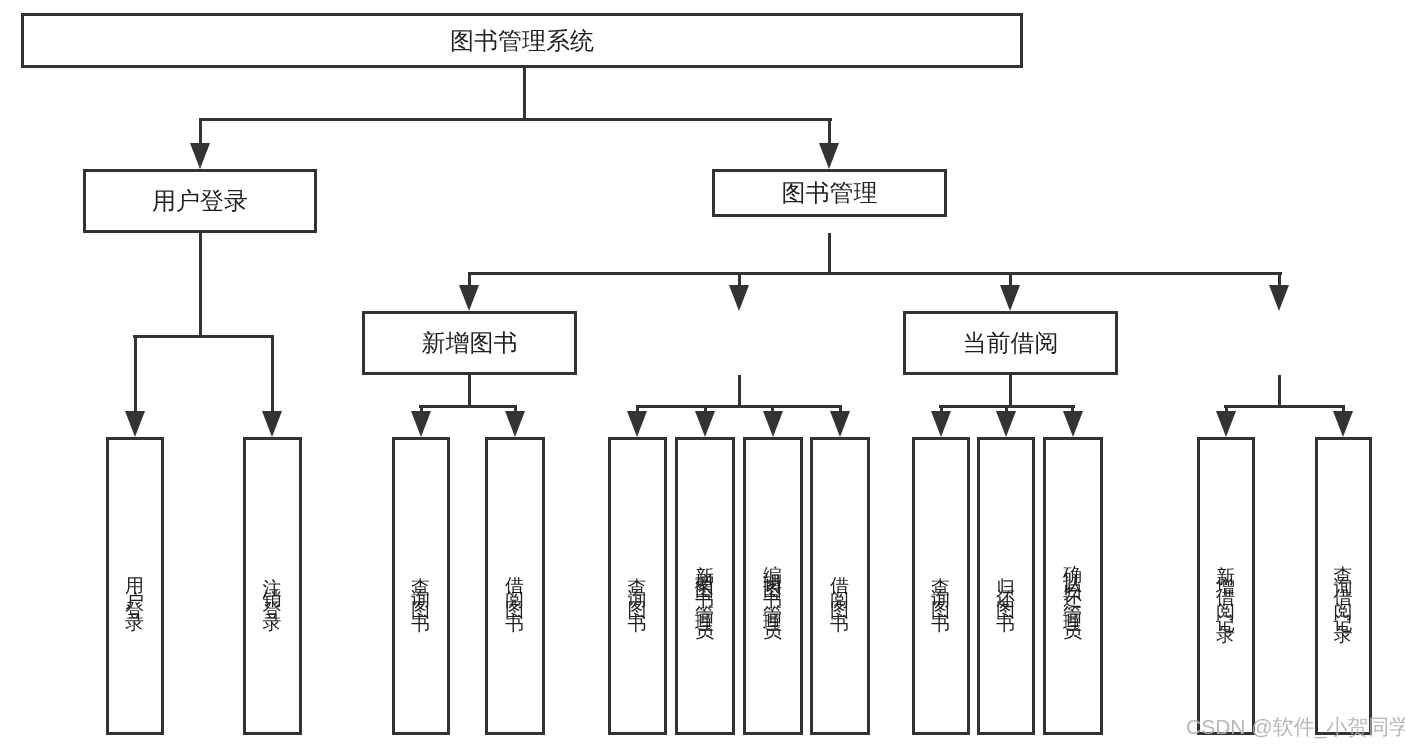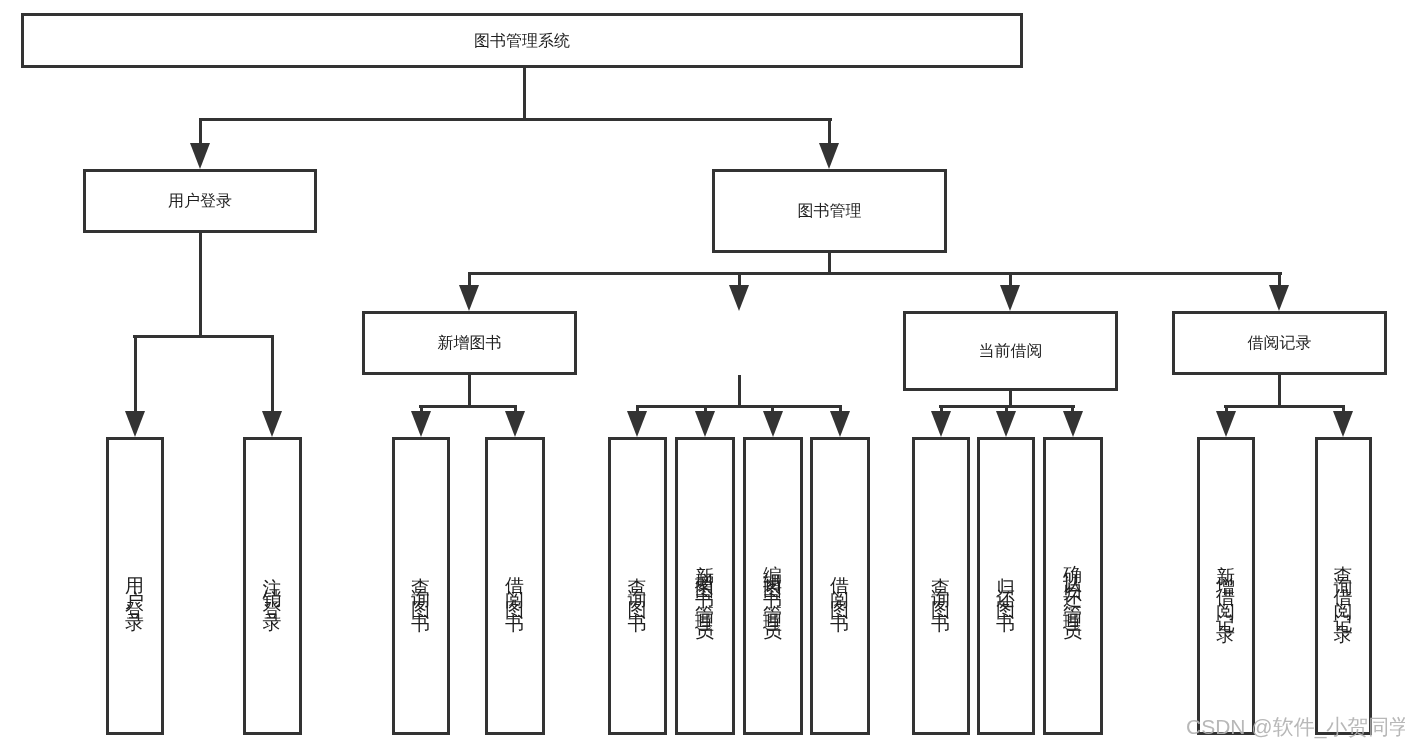--- a/index.html
+++ b/index.html
@@ -7,21 +7,21 @@
     --text:#1f1f1f;
     --wm:#b2b2b2;
     --bg:#ffffff;
   }
   html,body{margin:0;padding:0;background:var(--bg);}
   body{font-family:"Liberation Sans","DejaVu Sans",sans-serif;}
   .chart{position:relative;width:1405px;height:747px;background:var(--bg);overflow:hidden;}
   .box{
     position:absolute;box-sizing:border-box;border:3px solid var(--line);background:#fff;
     display:flex;align-items:center;justify-content:center;
-    color:var(--text);font-size:16px;line-height:1;white-space:nowrap;
+    color:var(--text);font-size:24px;line-height:1;white-space:nowrap;
   }
   .vbox{
     writing-mode:vertical-rl;text-orientation:mixed;
     font-size:19px;letter-spacing:12px;white-space:normal;
   }
   .vbox.long{letter-spacing:8px;}
   .vl{position:absolute;width:3px;background:var(--line);}
   .hl{position:absolute;height:3px;background:var(--line);}
   .arr{
     position:absolute;width:0;height:0;
@@ -90,25 +90,24 @@
   <div class="vl" style="left:1278px;top:375px;height:32px"></div>
   <div class="hl" style="left:1224px;top:405px;width:121px"></div>
   <div class="vl" style="left:1225px;top:405px;height:8px"></div>
   <div class="arr" style="left:1216px;top:411px"></div>
   <div class="vl" style="left:1342px;top:405px;height:8px"></div>
   <div class="arr" style="left:1333px;top:411px"></div>
 
   <div class="box" style="left:21px;top:13px;width:1002px;height:55px">图书管理系统</div>
 
   <div class="box" style="left:83px;top:169px;width:234px;height:64px">用户登录</div>
-  <div class="box" style="left:712px;top:169px;width:235px;height:84px">图书管理</div>
+  <div class="box" style="left:712px;top:169px;width:235px;height:48px">图书管理</div>
 
   <div class="box" style="left:362px;top:311px;width:215px;height:64px">新增图书</div>
-  <div class="box" style="left:903px;top:311px;width:215px;height:80px">当前借阅</div>
-  <div class="box" style="left:1172px;top:311px;width:215px;height:64px">借阅记录</div>
+  <div class="box" style="left:903px;top:311px;width:215px;height:64px">当前借阅</div>
 
   <div class="box vbox" style="left:106px;top:437px;width:58px;height:298px">用户登录</div>
   <div class="box vbox" style="left:243px;top:437px;width:59px;height:298px">注销登录</div>
 
   <div class="box vbox" style="left:392px;top:437px;width:58px;height:298px">查询图书</div>
   <div class="box vbox" style="left:485px;top:437px;width:60px;height:298px">借阅图书</div>
 
   <div class="box vbox" style="left:608px;top:437px;width:59px;height:298px">查询图书</div>
   <div class="box vbox long" style="left:675px;top:437px;width:60px;height:298px">新增图书（管理员）</div>
   <div class="box vbox long" style="left:743px;top:437px;width:60px;height:298px">编辑图书（管理员）</div>

